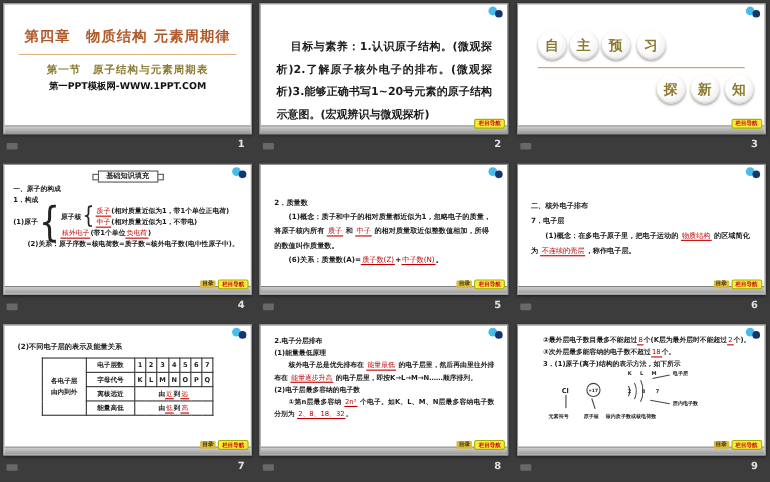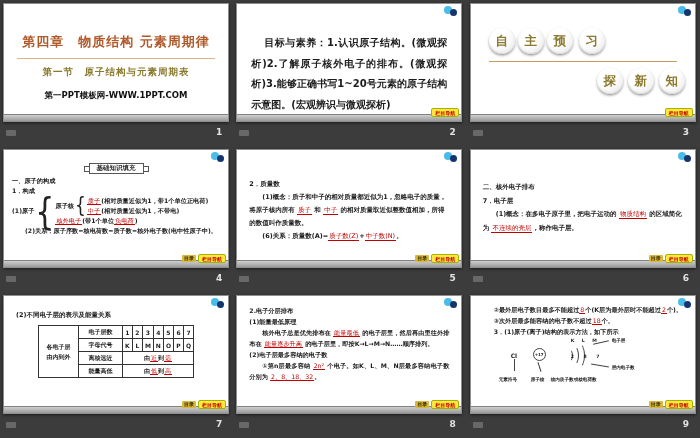--- a/index.html
+++ b/index.html
@@ -12,34 +12,34 @@
   .pageno{position:absolute;right:11px;top:127px;color:#e3e3e3;font-size:9px;font-weight:bold}
   .wm{position:absolute;left:6px;top:130px;width:10px;height:6px;background:#858585;opacity:.6;border-radius:1px}
   .logo{position:absolute;top:2px;right:3px;width:15px;height:11px}
   .logo .c1{position:absolute;right:6px;top:0;width:8px;height:8px;border-radius:50%;background:#35b6e8;opacity:.9}
   .logo .c2{position:absolute;right:1px;top:3px;width:7px;height:7px;border-radius:50%;background:#15356e}
   .badges{position:absolute;right:2px;bottom:4px;display:flex;gap:2px;align-items:center}
   .b-sm{background:#d8b93e;color:#3a2c00;font-size:5px;line-height:7px;height:7px;padding:0 2px;border-radius:1px;font-weight:bold}
   .b-lg{background:#ffe73e;color:#c00000;font-size:5px;line-height:7px;height:9px;padding:1px 3px;border:1px solid #9fb400;border-radius:2px;font-weight:bold}
   .blank{color:#c00000;border-bottom:1px solid #c00000;font-weight:normal;padding:0 1px}
   
-  .s1{text-align:center;padding-top:29px}
+  .s1{text-align:center;padding-top:20px}
   .s1 .chapter{font-size:13px;font-weight:bold;color:#b0592a;letter-spacing:1px}
   .s1 .divider{width:88%;margin:7px auto 0;border-top:1.5px solid #dcb488}
   .s1 .section{margin-top:7px;font-size:9.5px;font-weight:bold;color:#8a7a2e;letter-spacing:1px}
   .s1 .lesson{margin-top:6px;font-size:8.5px;font-weight:bold;color:#8a7a2e;letter-spacing:1px}
-  .s1 .site{margin-top:11px;font-size:8.5px;font-weight:bold;color:#111}
+  .s1 .site{margin-top:3px;font-size:8.5px;font-weight:bold;color:#111}
   
   .txt{font-weight:bold;color:#1c1c1c}
   .s2 .txt{padding:29px 14px 0;font-size:10px;line-height:2.05;text-align:justify;text-indent:13px}
   
   .circ{position:absolute;width:26px;height:26px;border-radius:50%;background:radial-gradient(circle at 35% 28%,#ffffff 40%,#e4e4e4);box-shadow:0 1.5px 2.5px rgba(0,0,0,.4),inset 0 -1px 1px #d5d5d5;display:flex;align-items:center;justify-content:center;font-size:12.5px;font-weight:bold;color:#8a7a2e}
   .s3 .line{position:absolute;left:18px;top:57px;width:188px;border-top:1.5px solid #c79c58}
   
-  .kbox{margin:13px auto 0;width:fit-content;position:relative;border:1px solid #555;padding:0 7px;font-size:6.5px;font-weight:bold;color:#222;line-height:9px}
+  .kbox{margin:5px auto 0;width:fit-content;position:relative;border:1px solid #555;padding:0 7px;font-size:6.5px;font-weight:bold;color:#222;line-height:9px}
   .kbox::before,.kbox::after{content:"";position:absolute;top:2px;width:4px;height:4px;border:1px solid #555;background:#fff}
   .kbox::before{left:-6px}.kbox::after{right:-6px}
   .s4 .body{padding:2px 8px 0;font-size:6.2px;line-height:1.6;font-weight:bold;color:#1c1c1c}
   .s4row{display:flex;align-items:center}
   .s4col{display:flex;flex-direction:column;justify-content:center}
   .brace{font-weight:400;color:#222;line-height:.8;margin:0 1px;transform:scaleY(1.25)}
   .brace.big{font-size:30px}.brace.mid{font-size:17px}
   .s5 .body{padding:28px 12px 0;font-size:6.5px;line-height:2.0;font-weight:bold;color:#1c1c1c}
   .s6 .body{padding:31px 12px 0;font-size:6.5px;line-height:2.1;font-weight:bold;color:#1c1c1c}
   .ind{text-indent:13px}

